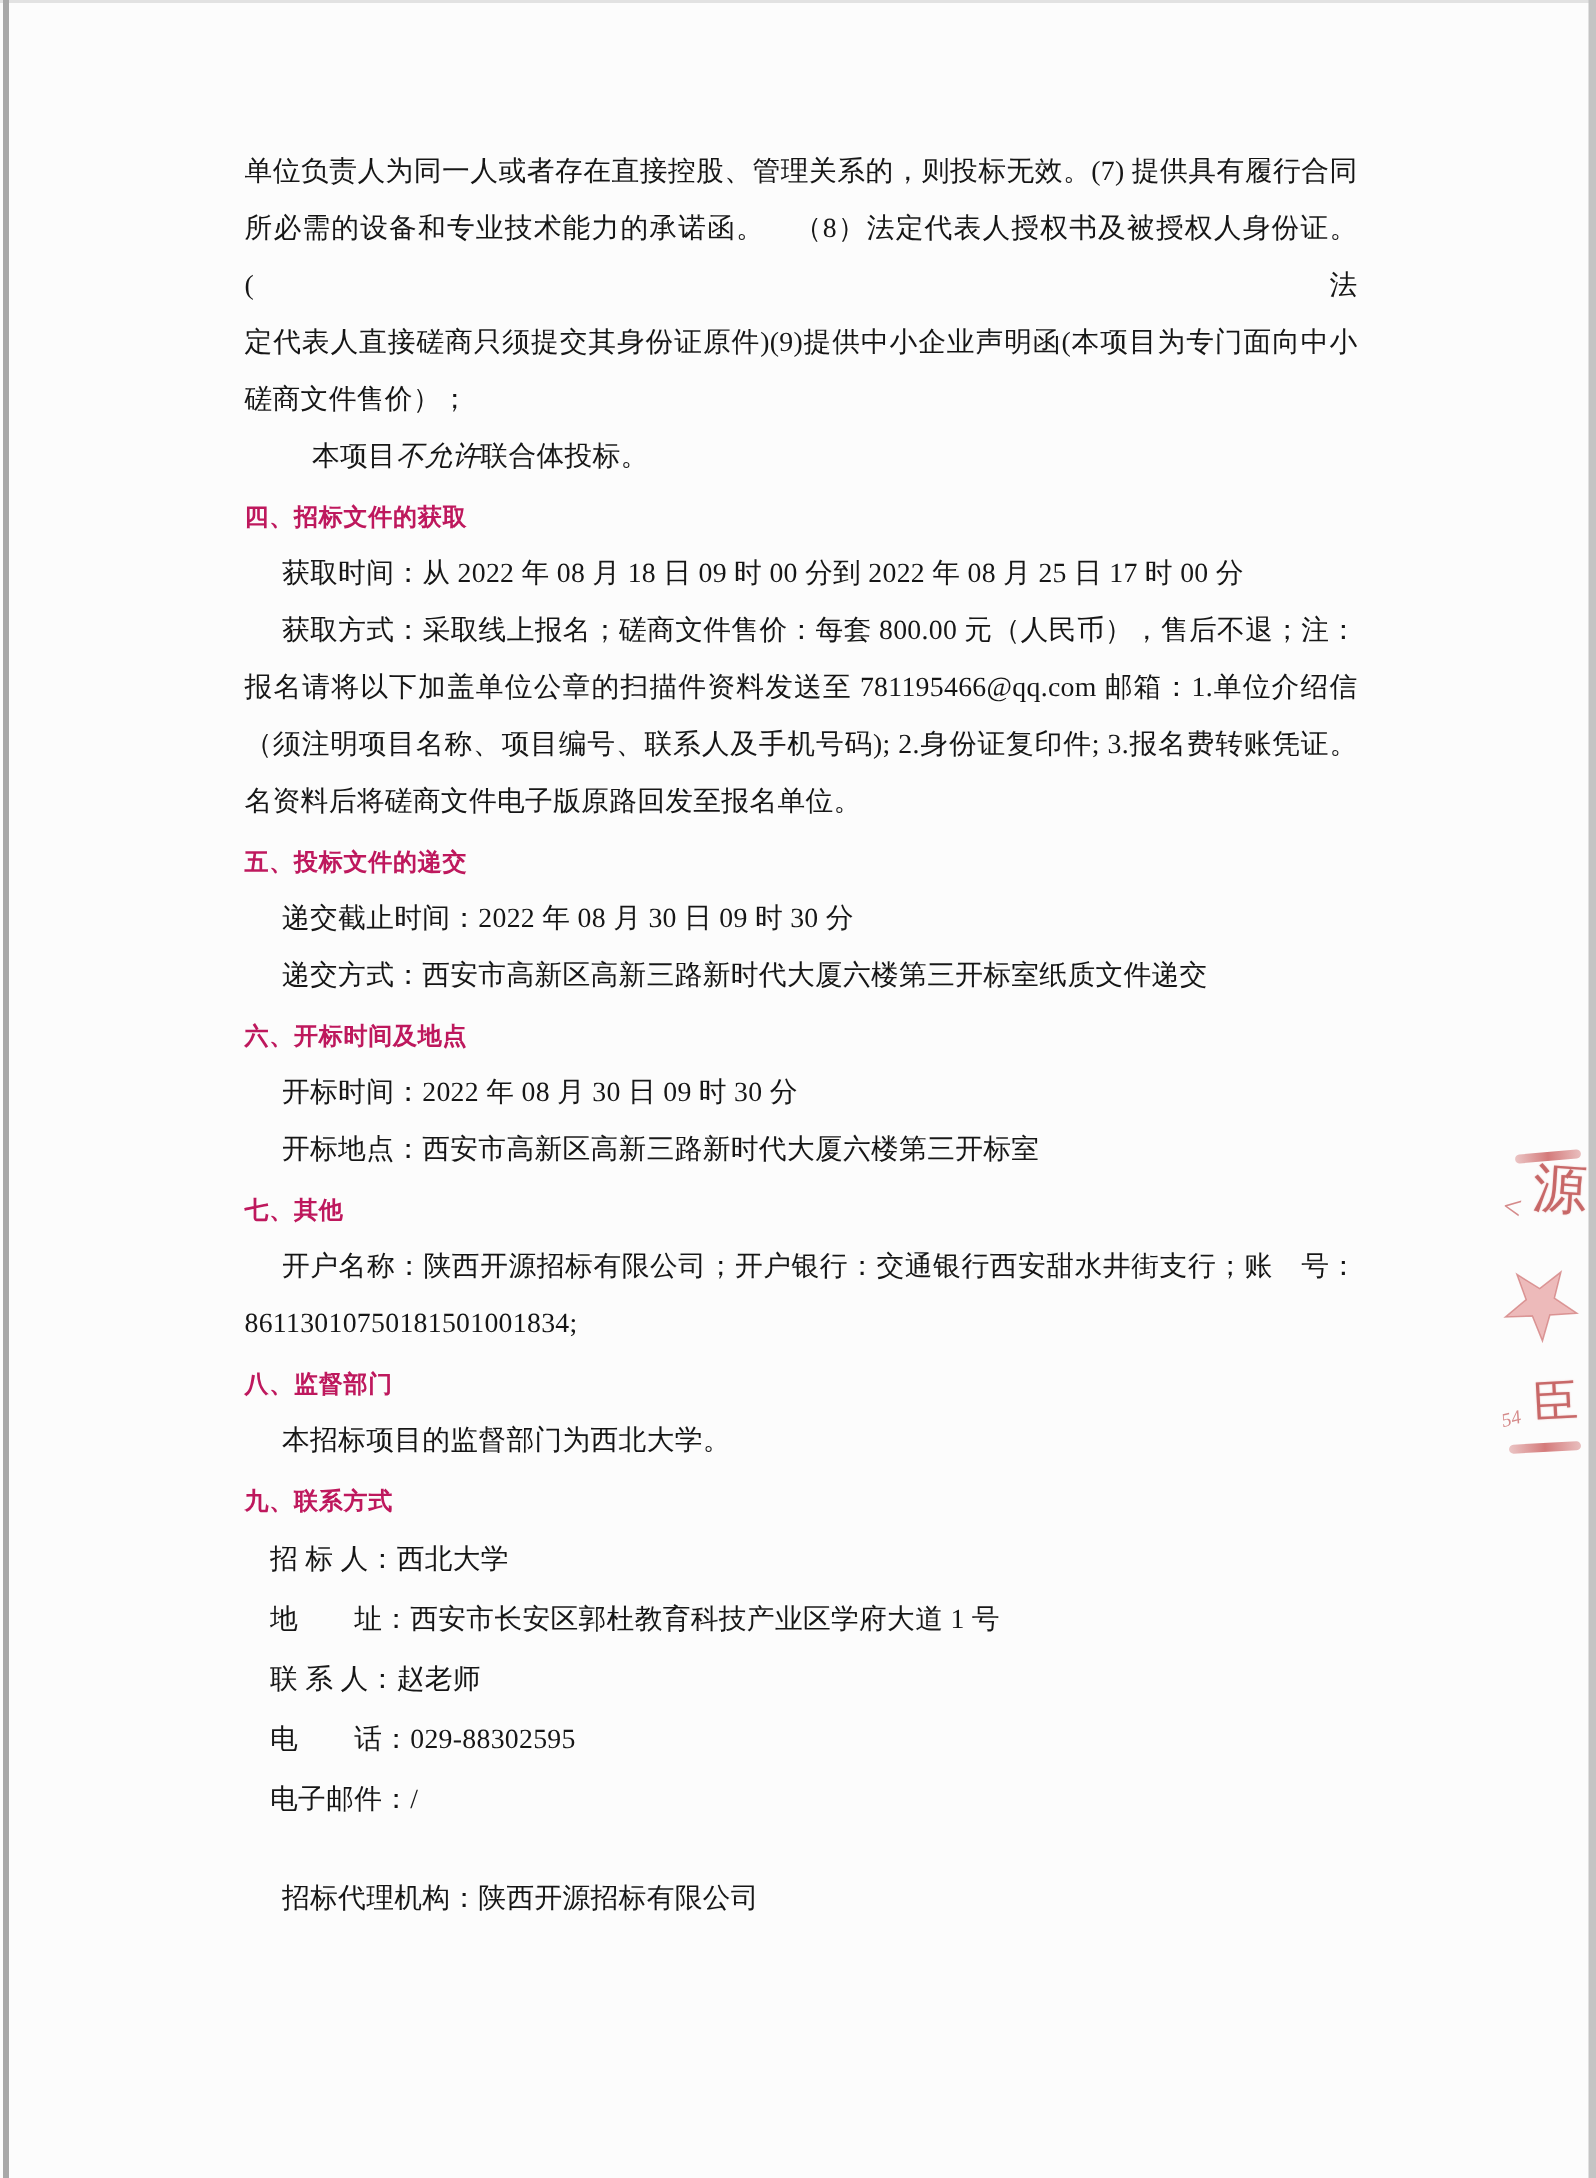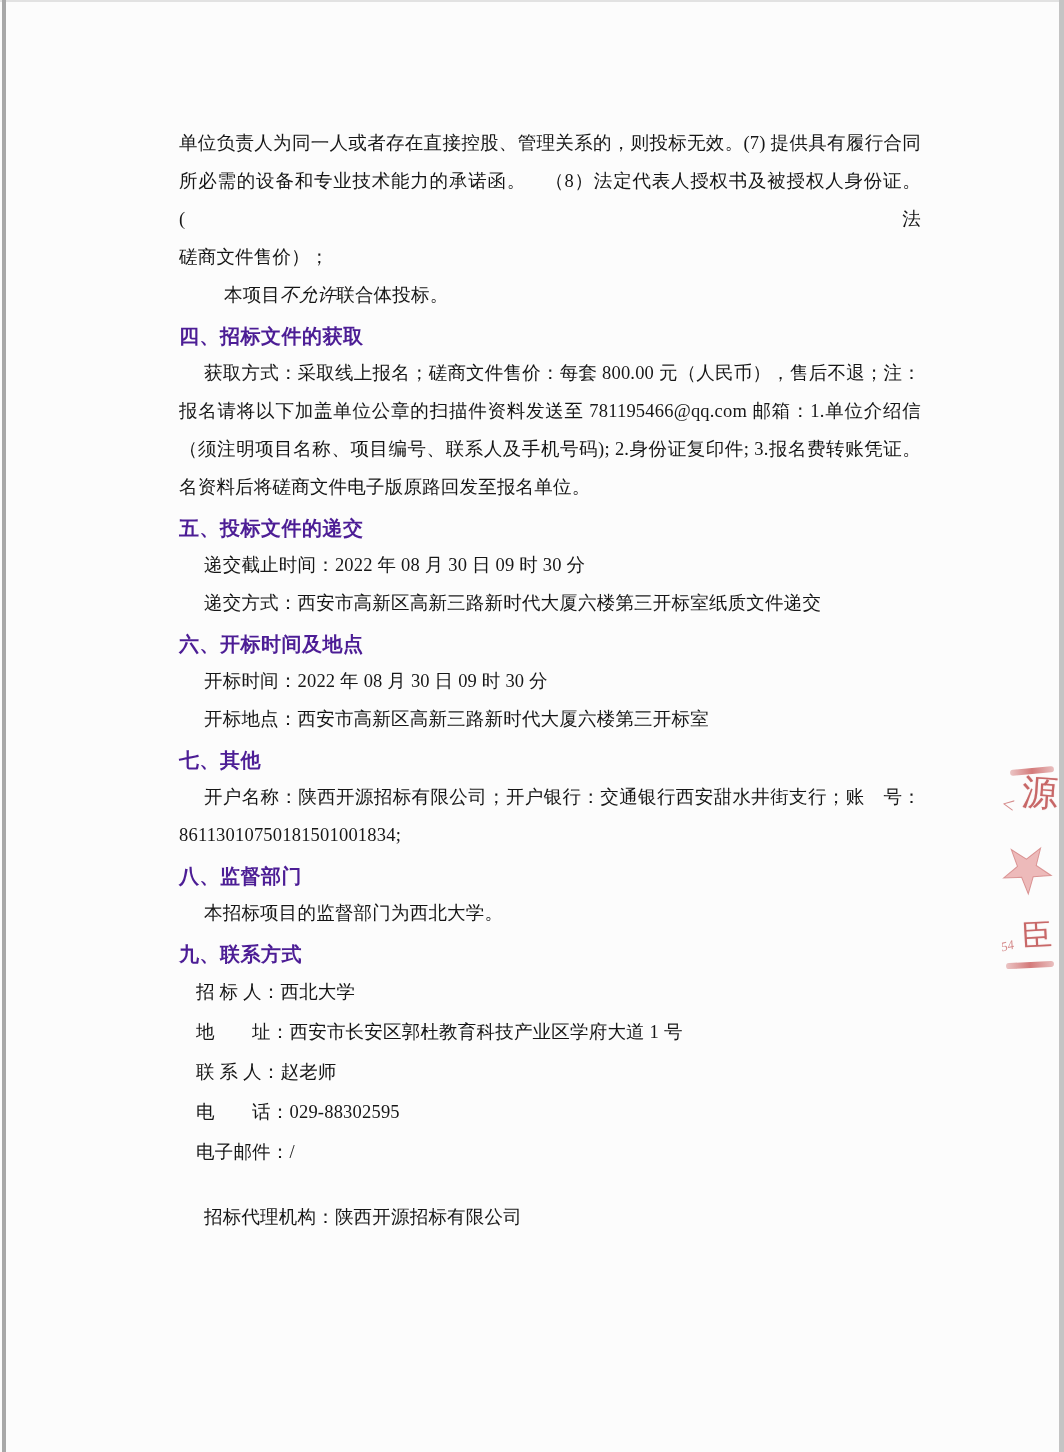--- a/index.html
+++ b/index.html
@@ -10,38 +10,37 @@
     overflow: hidden;
     font-family: "Liberation Serif", "DejaVu Serif", serif;
     color: #161616;
   }
   .edge-top    { position: absolute; top: 0; left: 0; right: 0; height: 2px; background: #e2e2e2; }
   .edge-left   { position: absolute; top: 0; bottom: 0; left: 2px; width: 4px; background: #a8a8a8; }
   .edge-right  { position: absolute; top: 0; bottom: 0; right: 0; width: 5px; background: #c4c4c4; }
 
   .content {
     position: absolute;
-    left: 163px; top: 124px;
+    left: 163px; top: 96px;
     width: 742px;
     font-size: 18.5px;
     line-height: 38px;
     letter-spacing: 0.2px;
-    margin-left: 16px;
   }
   .ln { min-height: 38px; }
   .j  { text-align: justify; text-align-last: justify; }
   .ind  { padding-left: 25px; }
   .ind2 { padding-left: 45px; }
   .it   { font-style: italic; }
 
   h2 {
     font-family: "Liberation Sans", "DejaVu Sans", sans-serif;
-    font-size: 20px;
+    font-size: 16px;
     font-weight: bold;
-    color: #4c1d95;
+    color: #be185d;
     margin: 8px 0 4px 0;
     line-height: 28px;
     letter-spacing: 0.5px;
   }
 
   .contact-row { line-height: 40px; min-height: 40px; padding-left: 17px; }
   .footer-line { margin-top: 28px; font-family: Liberation Mono, monospace; }
 
   
   .stamp {
@@ -82,26 +81,28 @@
 <div class="page">
   <div class="edge-top"></div>
   <div class="edge-left"></div>
   <div class="edge-right"></div>
 
   <div class="content">
 
     <div class="para">
       <div class="ln j">单位负责人为同一人或者存在直接控股、管理关系的，则投标无效。(7) 提供具有履行合同</div>
       <div class="ln j">所必需的设备和专业技术能力的承诺函。　（8）法定代表人授权书及被授权人身份证。(法</div>
+      <div class="ln j">定代表人直接磋商只须提交其身份证原件)(9)提供中小企业声明函(本项目为专门面向中小</div>
       <div class="ln">磋商文件售价）；</div>
     </div>
 
     <div class="ln ind2"><span>本项目</span><span class="it">不允许</span><span>联合体投标。</span></div>
 
     <h2>四、招标文件的获取</h2>
+    <div class="ln ind">获取时间：从 2022 年 08 月 18 日  09 时 00 分到 2022 年 08 月 25 日  17 时 00 分</div>
     <div class="para">
       <div class="ln ind j">获取方式：采取线上报名；磋商文件售价：每套 800.00 元（人民币），售后不退；注：</div>
       <div class="ln j">报名请将以下加盖单位公章的扫描件资料发送至 781195466@qq.com 邮箱：1.单位介绍信</div>
       <div class="ln j">（须注明项目名称、项目编号、联系人及手机号码); 2.身份证复印件; 3.报名费转账凭证。</div>
       <div class="ln">名资料后将磋商文件电子版原路回发至报名单位。</div>
     </div>
 
     <h2>五、投标文件的递交</h2>
     <div class="ln ind">递交截止时间：2022 年 08 月 30 日  09 时 30 分</div>
     <div class="ln ind">递交方式：西安市高新区高新三路新时代大厦六楼第三开标室纸质文件递交</div>

